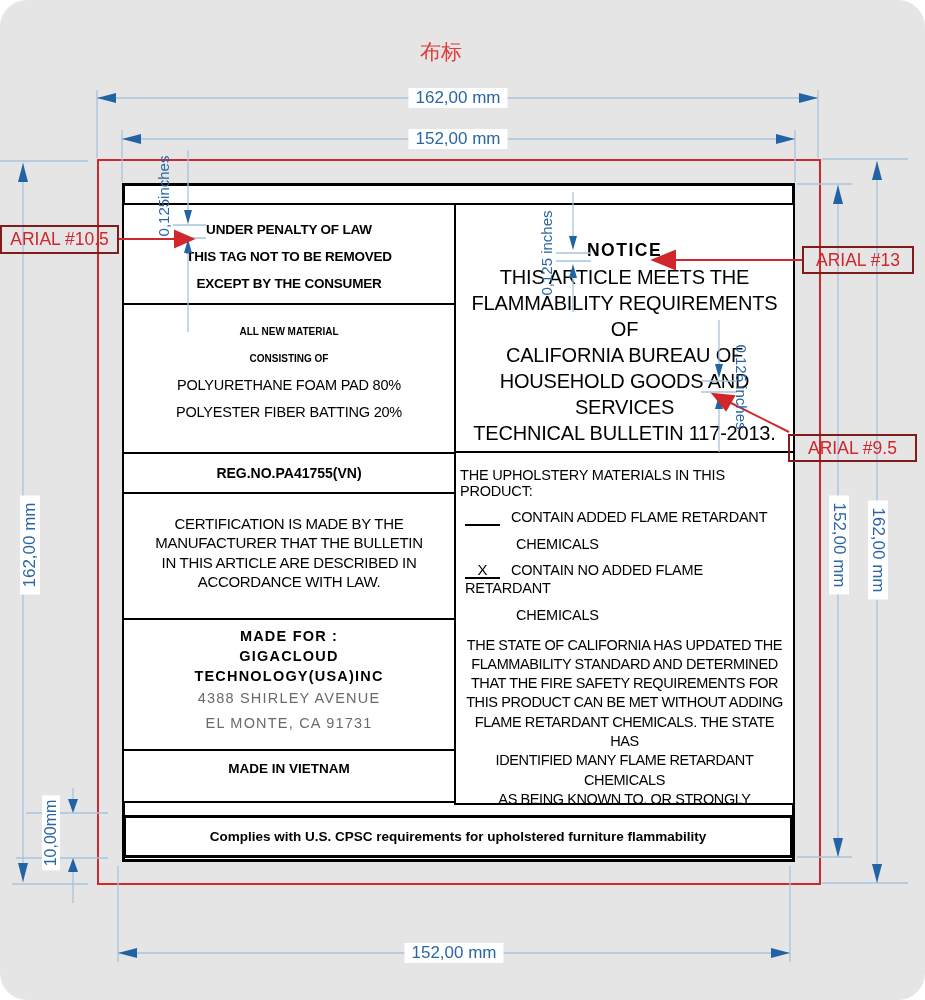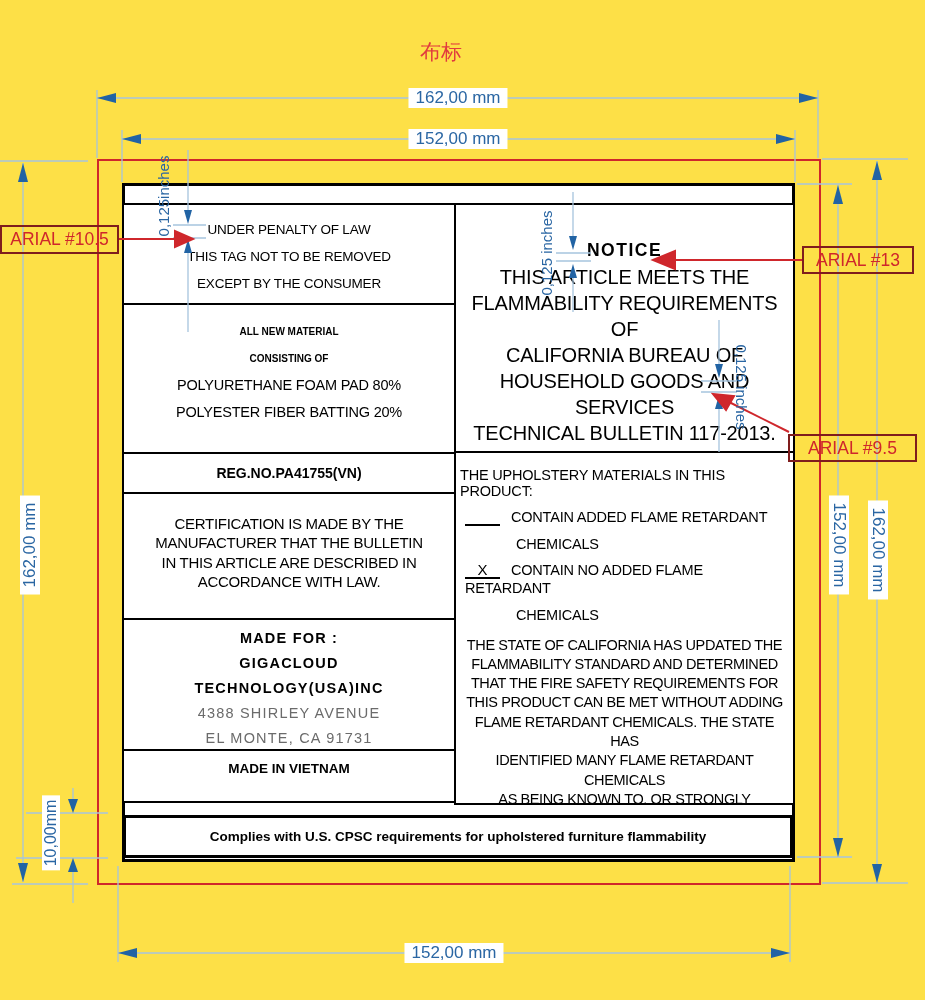--- a/index.html
+++ b/index.html
@@ -1,33 +1,33 @@
 <!DOCTYPE html>
 <html><head>
 <meta charset="utf-8">
 <style>
   html,body{margin:0;padding:0;background:#fff;}
-  .canvas{position:relative;width:925px;height:1000px;background:#fde047;
-          font-family:"Liberation Sans",sans-serif;overflow:hidden;}
+  .canvas{position:relative;width:925px;height:1000px;background:#e5e5e5;
+          font-family:"Liberation Sans",sans-serif;overflow:hidden;border-radius:27px;}
   .pre{white-space:pre-line;}
   
   .frame{position:absolute;left:122px;top:183px;width:673px;height:679px;
          border:3px solid #000;box-sizing:border-box;background:#fff;}
   .col{position:absolute;top:203px;}
   .lbox{border:2.5px solid #000;margin-top:-2.5px;box-sizing:border-box;background:#fff;
         text-align:center;color:#000;overflow:hidden;}
   .lbox:first-child{margin-top:0;}
-  .b1{height:102px;padding-top:11px;font-weight:normal;font-size:13.5px;line-height:27px;letter-spacing:-0.2px;}
+  .b1{height:102px;padding-top:11px;font-weight:bold;font-size:13.5px;line-height:27px;letter-spacing:-0.2px;}
   .b2{height:152px;padding-top:13px;}
   .b2 .hd{font-weight:bold;font-size:10px;line-height:27px;}
   .b2 .bd{font-size:14.5px;line-height:27px;letter-spacing:-0.2px;text-align:center;}
   .b3{height:42px;display:flex;align-items:center;justify-content:center;font-weight:bold;font-size:14px;}
   .b4{height:129px;padding-top:20px;font-size:15px;line-height:19.5px;letter-spacing:-0.3px;}
   .b5{height:133px;padding-top:6px;}
-  .b5 .hd{font-weight:bold;font-size:14.5px;line-height:25px;letter-spacing:1.2px;}
+  .b5 .hd{font-weight:bold;font-size:14.5px;line-height:20px;letter-spacing:1.2px;}
   .b5 .ad{color:#6b6b6b;font-size:14.5px;line-height:25px;letter-spacing:1.2px;}
   .b6{height:54px;text-align:left;padding:5px 4px 0 4px;font-size:14px;}
   .b6 .org{font-weight:bold;font-size:13.5px;text-align:center;margin-top:5px;}
   .n1{height:250px;padding-top:35px;}
   .n1 .hd{font-weight:bold;font-size:17.5px;letter-spacing:1.5px;margin-bottom:3px;}
   .n1 .bd{font-size:20px;line-height:26px;letter-spacing:-0.2px;text-align:center;}
   .n2{height:354px;text-align:left;padding:14px 4px 0 4px;font-size:14.5px;letter-spacing:-0.2px;}
   .n2 .hd{margin-bottom:9px;}
   .opt-row{margin-left:5px;line-height:18px;margin-top:8px;}
   .mark{display:inline-block;width:35px;border-bottom:2px solid #000;text-align:center;

